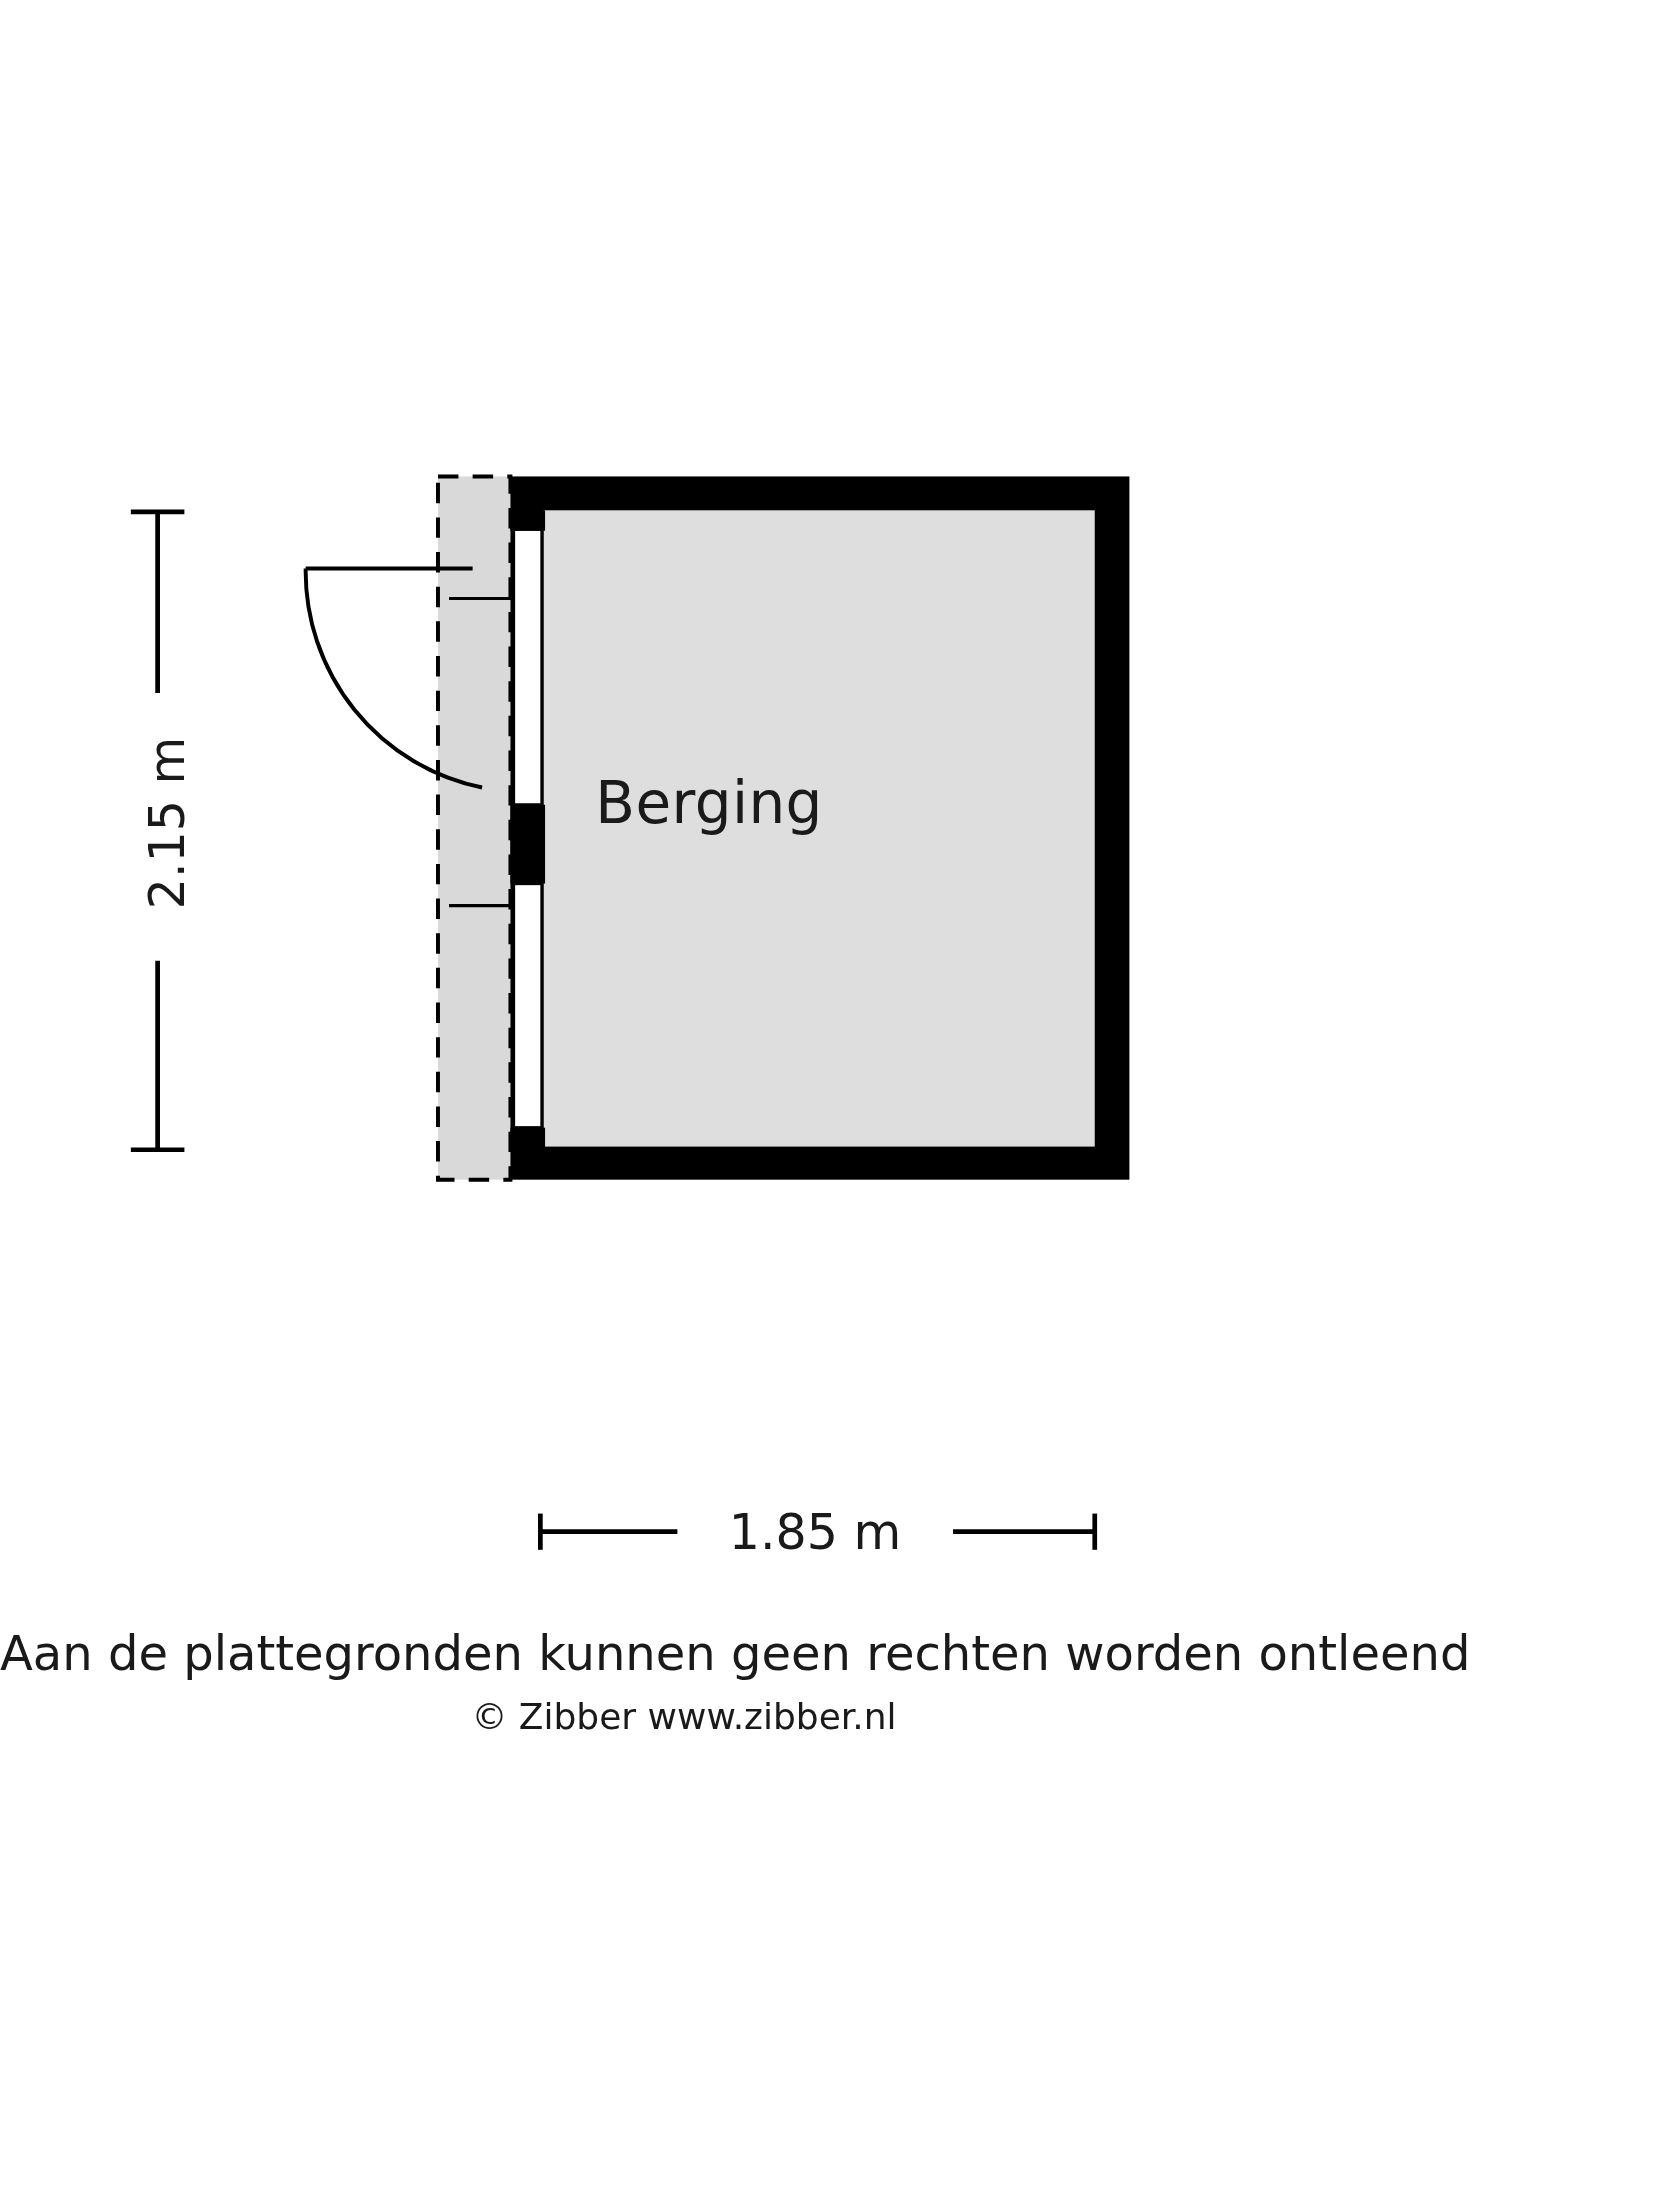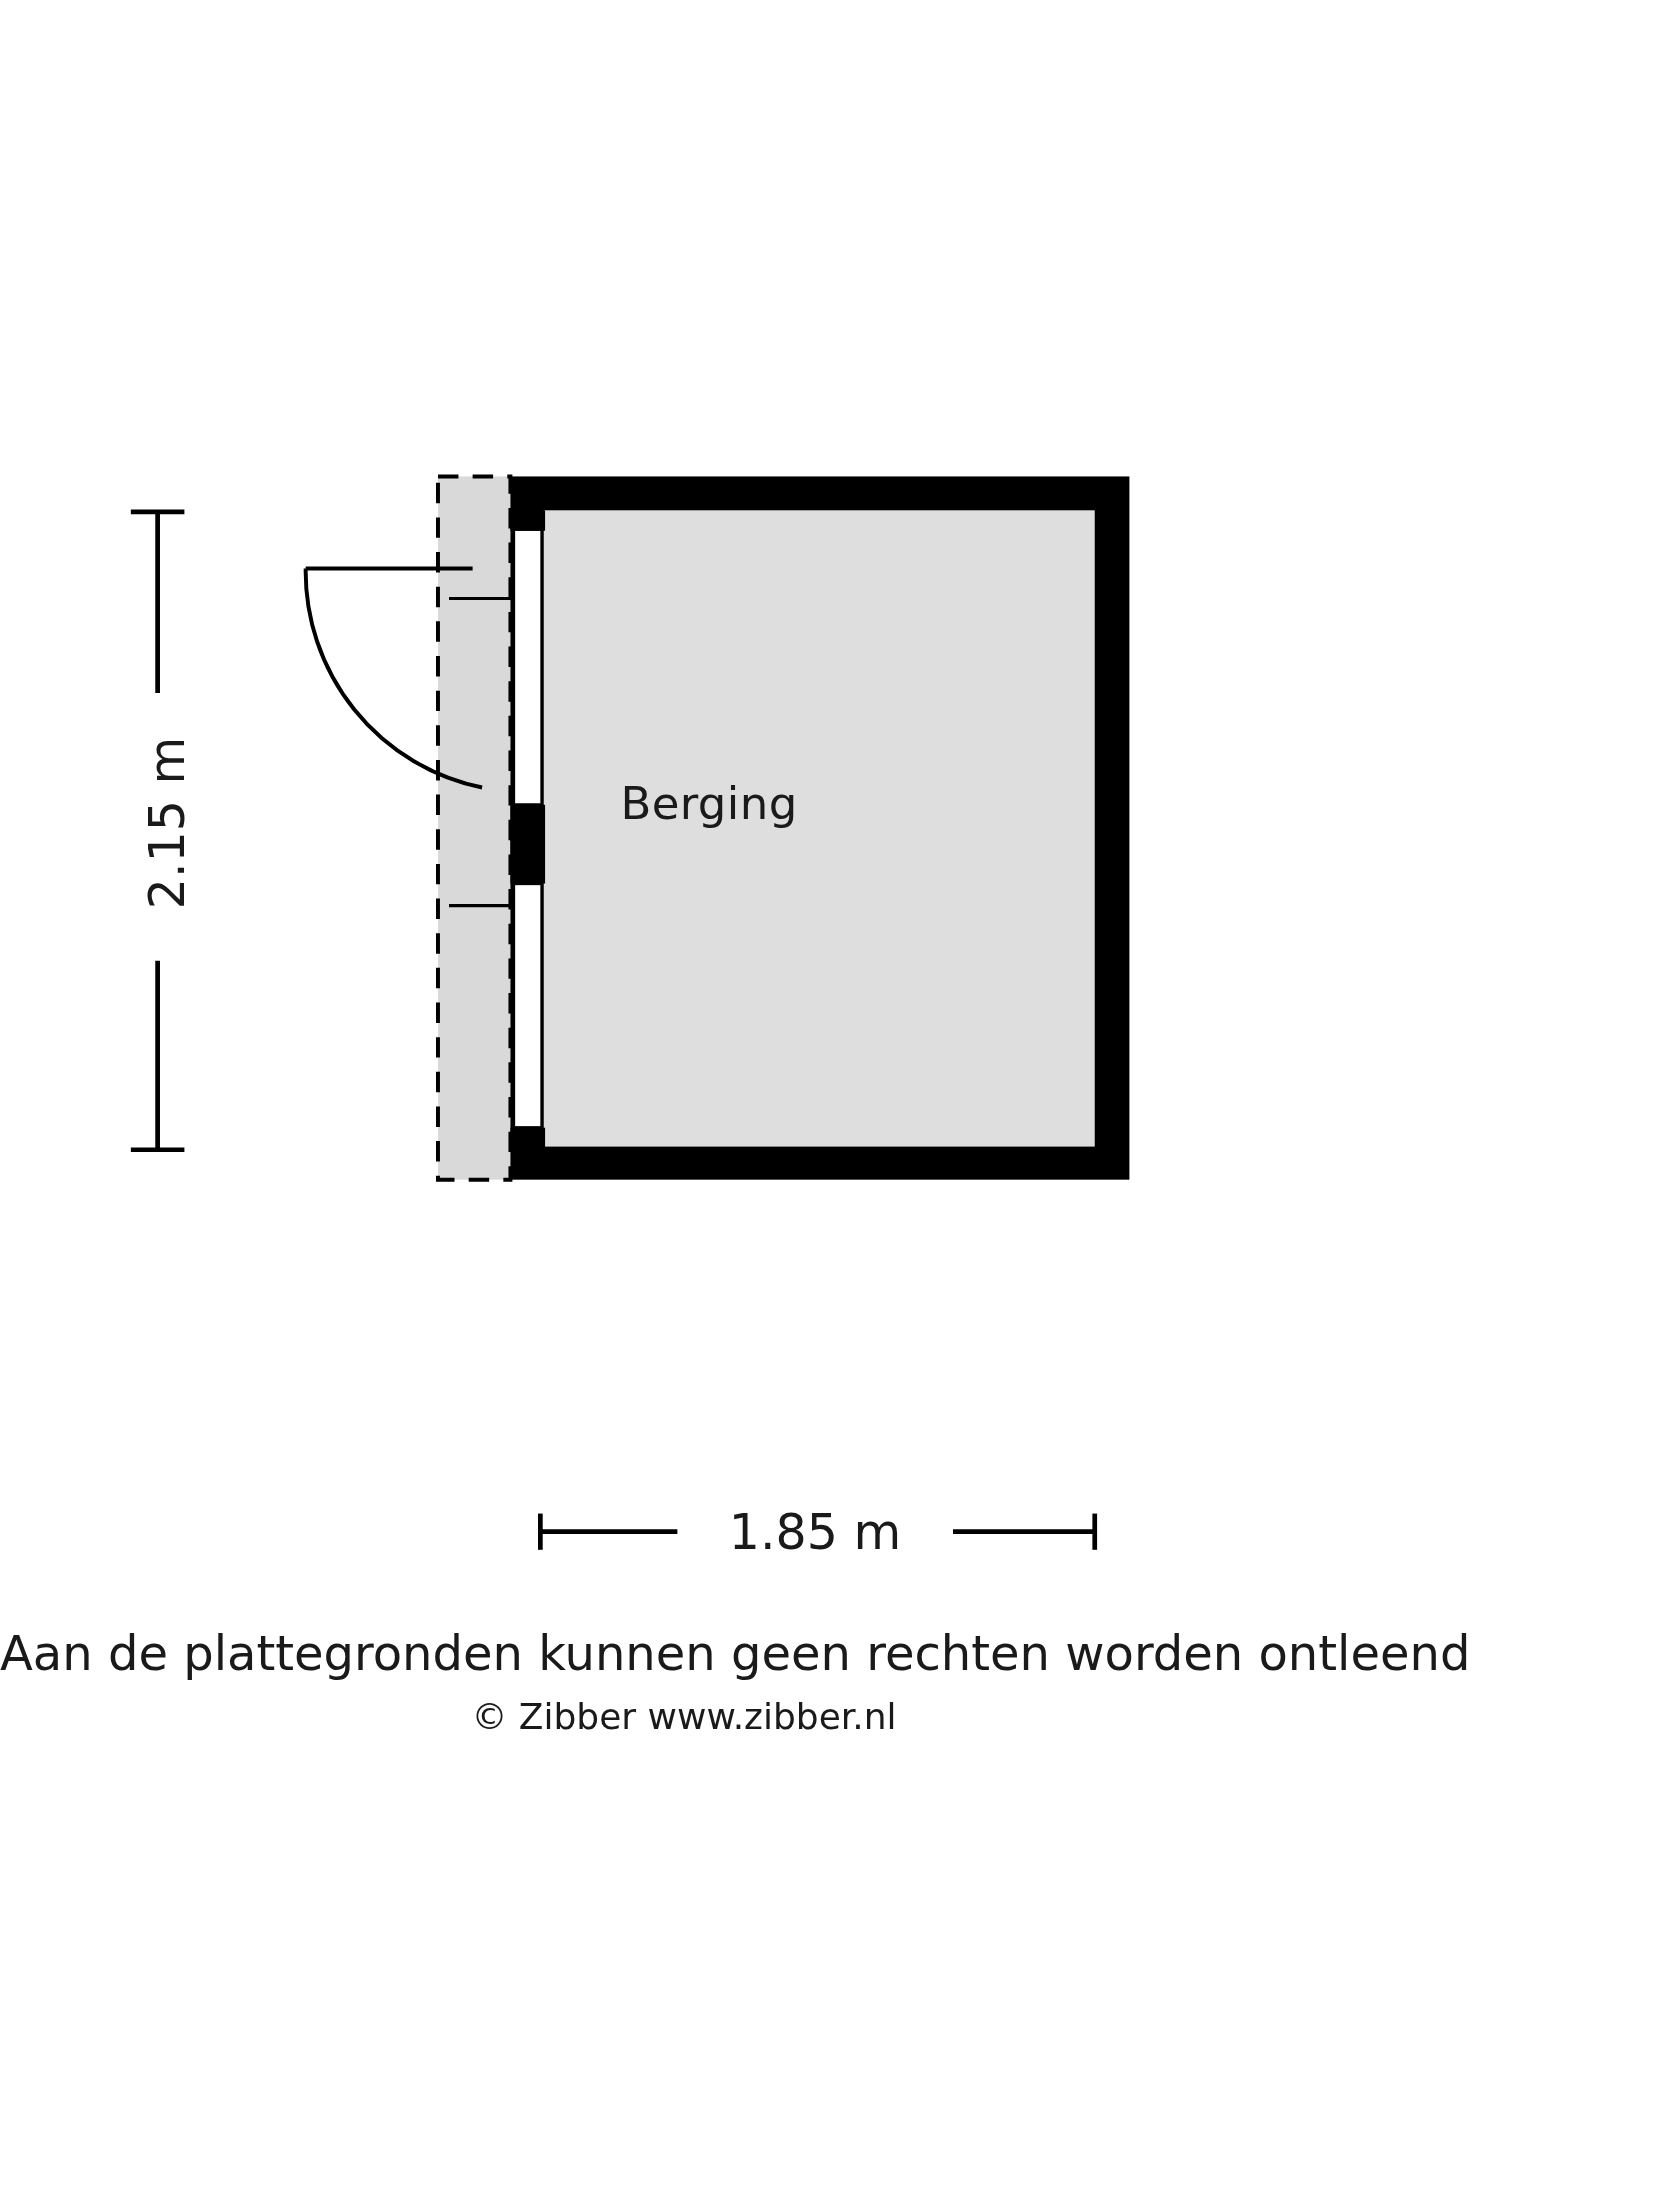--- a/index.html
+++ b/index.html
@@ -26,21 +26,21 @@
   .svg-layer {
     position: absolute;
     left: 0;
     top: 0;
     width: 1654px;
     height: 2205px;
   }
 
   .room-label {
     position: absolute;
-    font-size: 45px;
+    font-size: 58px;
     color: #1a1a1a;
     letter-spacing: 0.4px;
     white-space: nowrap;
   }
 
   #room-label-berging {
     left: 709px;
     top: 803px;
     transform: translate(-50%, -50%);
   }

